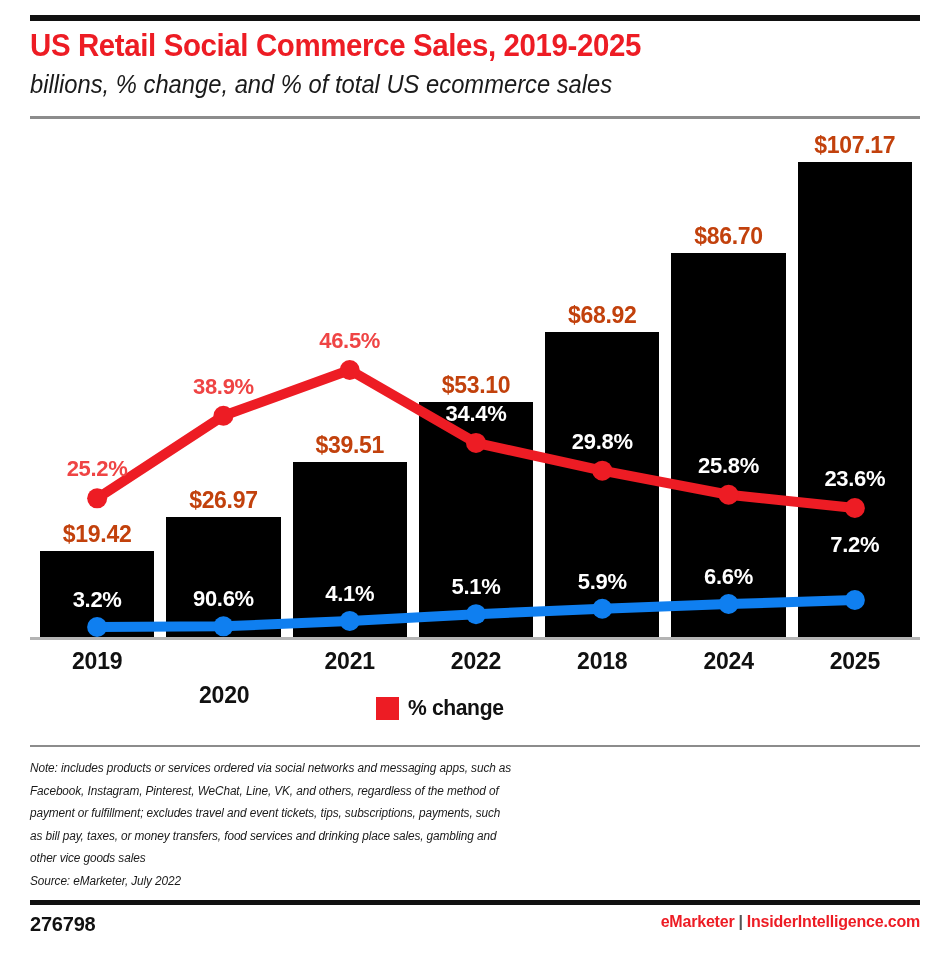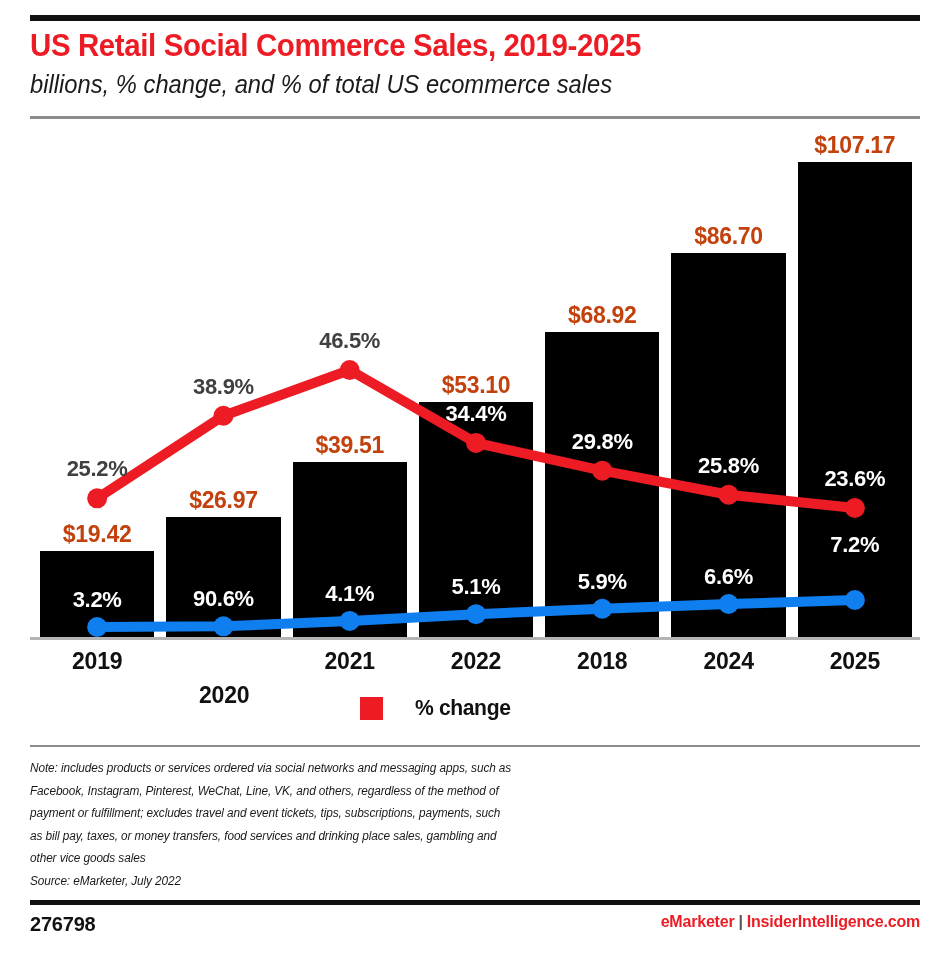--- a/index.html
+++ b/index.html
@@ -46,21 +46,21 @@
     position:absolute;text-align:center;
     font-size:22px;font-weight:bold;color:#fff;
     letter-spacing:-0.3px;white-space:nowrap;
   }
   .pct-change{
     position:absolute;text-align:center;
     font-size:22px;font-weight:bold;
     letter-spacing:-0.3px;white-space:nowrap;
   }
   .pct-change.on-dark{color:#fff;}
-  .pct-change.on-light{color:#404040;}
+  .pct-change.on-light{color:#ef4444;}
 
   .xlabel{
     position:absolute;top:648px;text-align:center;
     font-size:23px;font-weight:bold;color:#111;letter-spacing:-0.2px;
   }
 
   svg.lines{position:absolute;left:0;top:0;width:950px;height:700px;overflow:visible;}
 
   
   .legend{position:absolute;left:30px;top:693px;width:900px;height:32px;}
@@ -154,21 +154,21 @@
         <div class="xlabel" style="left: 161px; width: 126.286px; margin-top: 34px;">2020</div>
         <div class="xlabel" style="left: 286.571px; width: 126.286px;">2021</div>
         <div class="xlabel" style="left: 412.857px; width: 126.286px;">2022</div>
         <div class="xlabel" style="left: 539.143px; width: 126.286px;">2018</div>
         <div class="xlabel" style="left: 665.429px; width: 126.286px;">2024</div>
         <div class="xlabel" style="left: 791.714px; width: 126.286px;">2025</div>
       </div>
   </div>
 
   <div class="legend" id="legend">
-      <div class="legend-item" style="left: 330px; gap: 23px;">
+      <div class="legend-item" style="left: 346px;">
         <span class="swatch" style="background: rgb(237, 28, 36);"></span>
         <span class="legend-label">% change</span>
       </div>
     </div>
 
   <div class="rule-note"></div>
 
   <div class="note" id="note">
       <div>Note: includes products or services ordered via social networks and messaging apps, such as</div>
       <div>Facebook, Instagram, Pinterest, WeChat, Line, VK, and others, regardless of the method of</div>

